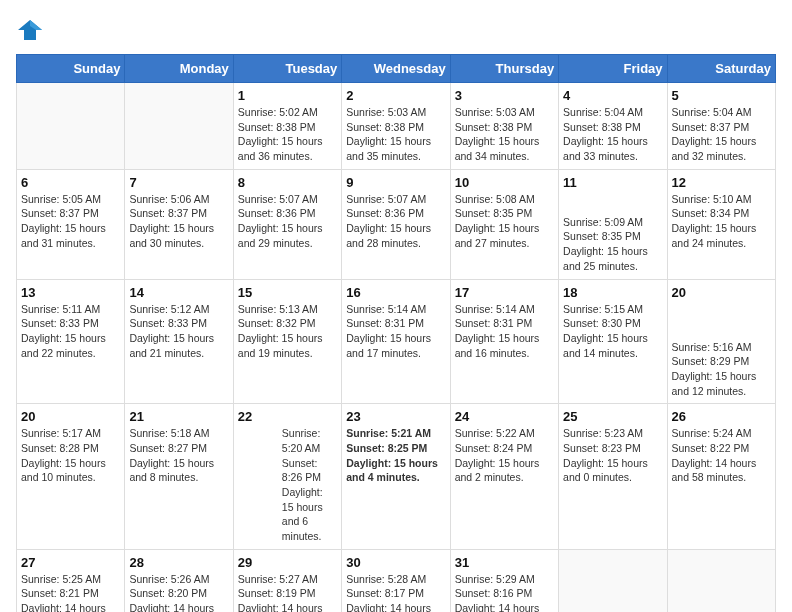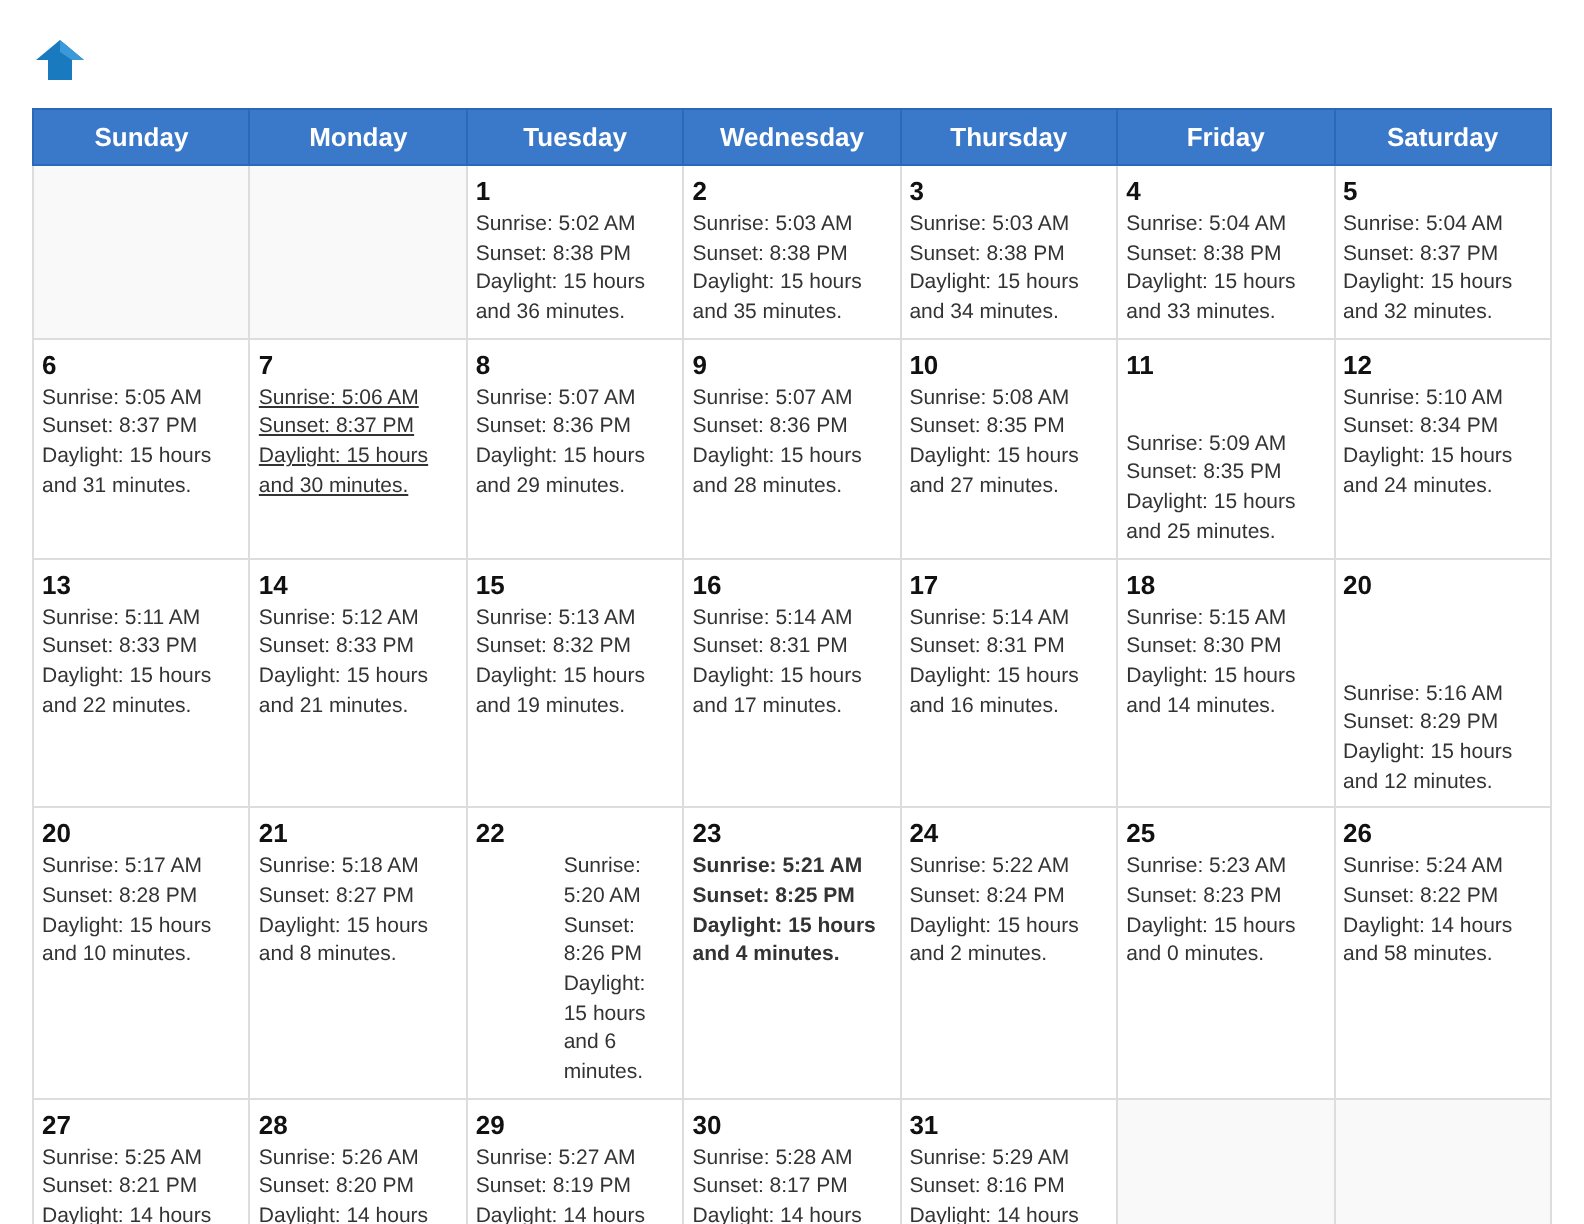--- a/index.html
+++ b/index.html
@@ -51,21 +51,21 @@
       width: 100%;
       border-collapse: collapse;
       font-size: 11px;
     }
     .calendar thead tr {
       background: #3a78c9;
       color: #fff;
     }
     .calendar thead th {
       padding: 6px 4px;
-      text-align: center;
+      text-align: right;
       font-weight: bold;
       font-size: 13px;
       border: 1px solid #2a68b9;
     }
     .calendar tbody tr {
       border-bottom: 1px solid #ccc;
     }
     .calendar tbody td {
       vertical-align: top;
       padding: 5px 4px;
@@ -155,21 +155,21 @@
       </tr>
       <tr>
         <td>
           <div class="day-num">6</div>
           <div class="day-info" style="white-space: pre-line;">Sunrise: 5:05 AM
 Sunset: 8:37 PM
 Daylight: 15 hours and 31 minutes.</div>
         </td>
         <td>
           <div class="day-num">7</div>
-          <div class="day-info" style="white-space: pre-line; text-decoration: underline;">Sunrise: 5:06 AM
+          <div class="day-info" style="white-space: pre-line;">Sunrise: 5:06 AM
 Sunset: 8:37 PM
 Daylight: 15 hours and 30 minutes.</div>
         </td>
         <td>
           <div class="day-num">8</div>
           <div class="day-info" style="white-space: pre-line;">Sunrise: 5:07 AM
 Sunset: 8:36 PM
 Daylight: 15 hours and 29 minutes.</div>
         </td>
         <td>

